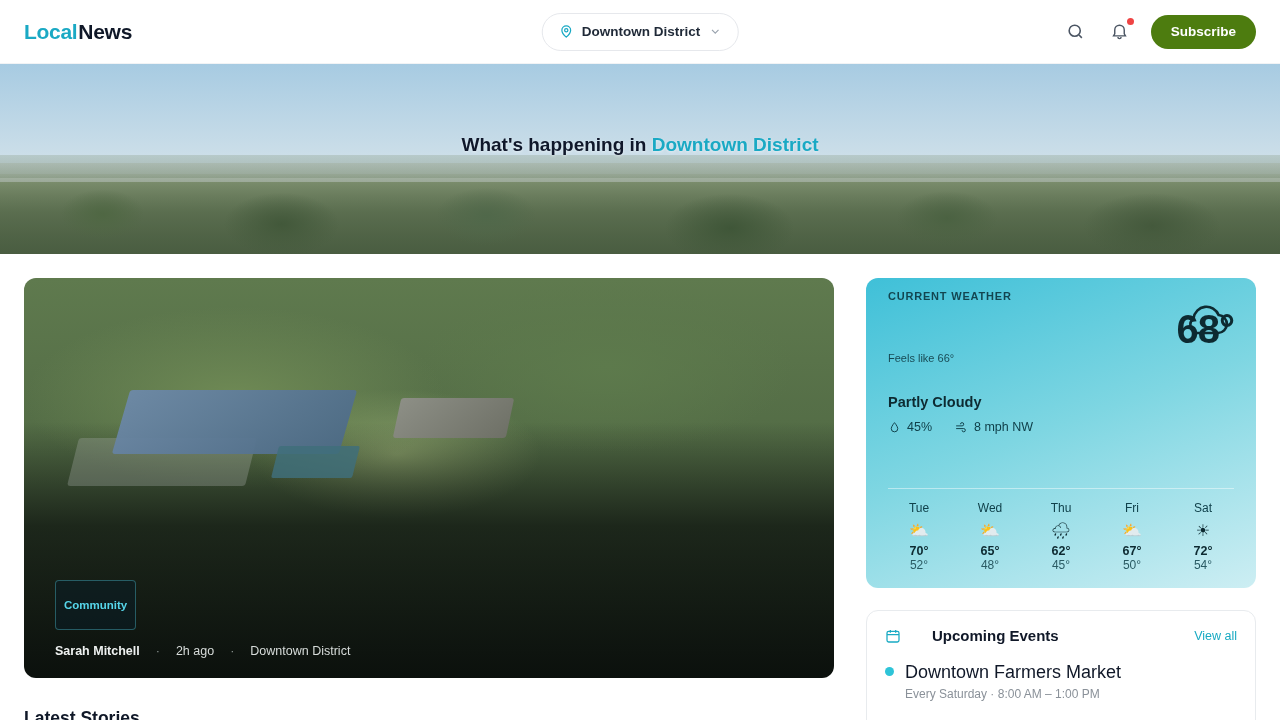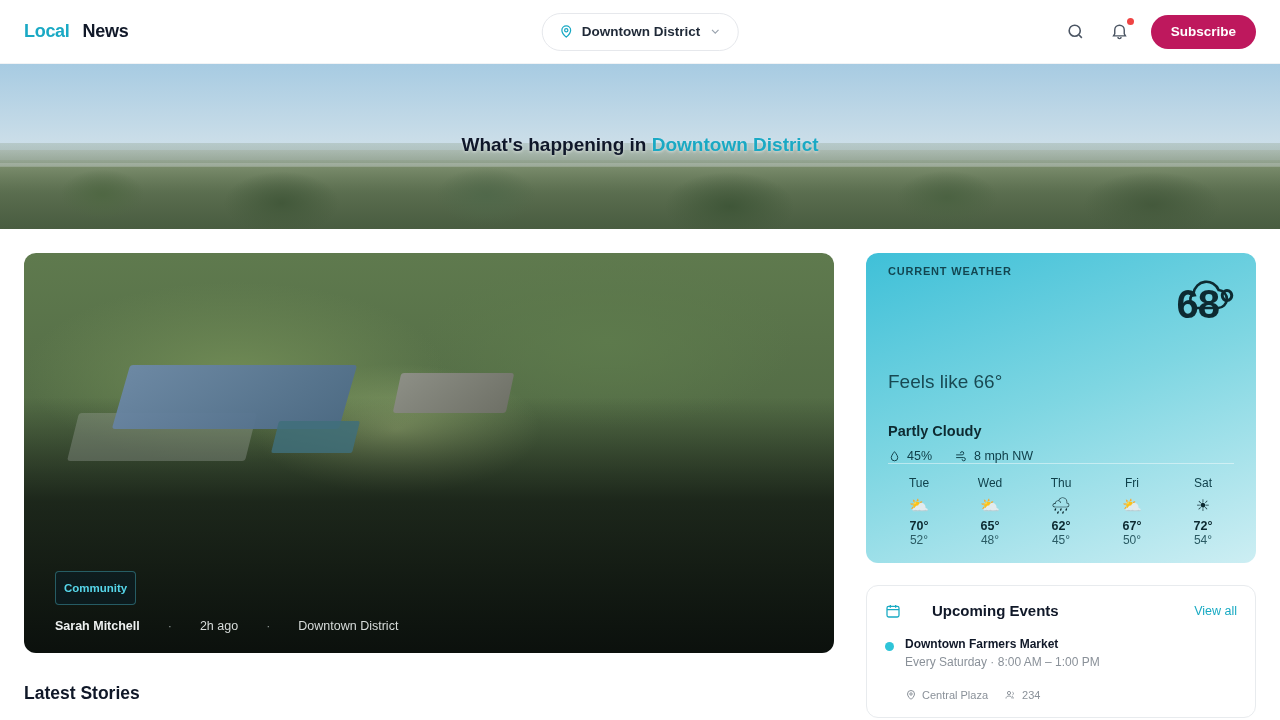--- a/index.html
+++ b/index.html
@@ -15,25 +15,25 @@
   .navbar {
     height: 64px;
     display: flex;
     align-items: center;
     padding: 0 24px;
     background: #ffffff;
     border-bottom: 1px solid #f1f3f5;
     position: relative;
   }
   .brand {
-    font-size: 18px;
+    font-size: 21px;
     font-weight: 700;
     letter-spacing: -0.3px;
     display: flex;
-    gap: 13px;
+    gap: 1px;
   }
   .brand .b1 { color: #1aa9c4; }
   .brand .b2 { color: #101828; }
 
   .location-pill {
     position: absolute;
     left: 50%;
     transform: translateX(-50%);
     height: 38px;
     display: flex;
@@ -68,32 +68,32 @@
     position: absolute;
     top: -1px; right: -1px;
     width: 7px; height: 7px;
     background: #ef4444;
     border-radius: 50%;
   }
   .subscribe-btn {
     height: 34px;
     padding: 0 20px;
     border-radius: 17px;
-    background: #be185d;
+    background: #4d7c0f;
     color: #fff;
     font-size: 13.5px;
     font-weight: 600;
     border: none;
     cursor: pointer;
     display: flex; align-items: center;
   }
 
   
   .hero {
-    height: 165px;
+    height: 190px;
     position: relative;
     overflow: hidden;
     background: linear-gradient(#9ec7e0 0%, #bcd7e6 38%, #cfdcd9 52%, #8fa07d 62%, #6c7e5c 78%, #5d6e51 100%);
   }
   .hero .sky {
     position:absolute; left:0; right:0; top:0; height:58%;
     background: linear-gradient(#a7cbe2, #d3e2ea);
   }
   .hero .skyline {
     position:absolute; left:0; right:0; top:52%; height:10%;
@@ -176,21 +176,21 @@
     left: 31px; right: 40px; bottom: 20px;
   }
   .cat-badge {
     display: inline-block;
     font-size: 11.5px;
     font-weight: 600;
     color: #56d6ea;
     background: rgba(10,30,38,0.55);
     border: 1px solid rgba(86,214,234,0.35);
     border-radius: 4px;
-    padding: 10px 8px;
+    padding: 18px 8px;
     margin-bottom: 14px;
   }
   .feature-title {
     font-size: 28.5px;
     line-height: 1.27;
     font-weight: 700;
     color: #ffffff;
     letter-spacing: -0.3px;
     margin-bottom: 16px;
     max-width: 745px;
@@ -198,21 +198,21 @@
   .feature-excerpt {
     font-size: 13.5px;
     line-height: 1.56;
     color: #e2e6e4;
     max-width: 700px;
     margin-bottom: 15px;
   }
   .feature-meta {
     display: flex;
     align-items: center;
-    gap: 28px;
+    gap: 16px;
     font-size: 12.5px;
     color: #d7dcda;
   }
   .feature-meta .sep { color: #8d9693; }
   .feature-meta .author { font-weight: 600; color: #eef1f0; }
 
   .latest-heading {
     margin-top: 30px;
     font-size: 17.5px;
     font-weight: 700;
@@ -237,24 +237,23 @@
   }
   .temp-big {
     font-size: 40px;
     font-weight: 700;
     letter-spacing: -1px;
     line-height: 1.15;
     margin-top: 4px;
     text-align: right;
   }
   .feels {
-    font-size: 19px;
+    font-size: 11px;
     color: #0f3a43;
     opacity: .9;
-    margin-top: 44px;
   }
   .cond {
     margin-top: 30px;
     font-size: 14.5px;
     font-weight: 700;
   }
   .wx-stats {
     margin-top: 10px;
     display: flex;
     gap: 22px;
@@ -313,22 +312,22 @@
     gap: 11px;
     margin-top: 18px;
   }
   .event-dot {
     width: 9px; height: 9px; border-radius: 50%;
     background: #2ec4d8;
     margin-top: 5px;
     flex: none;
   }
   .event-name {
-    font-size: 12px;
-    font-weight: 700;
+    font-size: 18px;
+    font-weight: 400;
     color: #101828;
   }
   .event-when {
     margin-top: 4px;
     font-size: 12px;
     color: #8a9199;
   }
   .event-where {
     margin-top: 20px;
     font-size: 11px;

